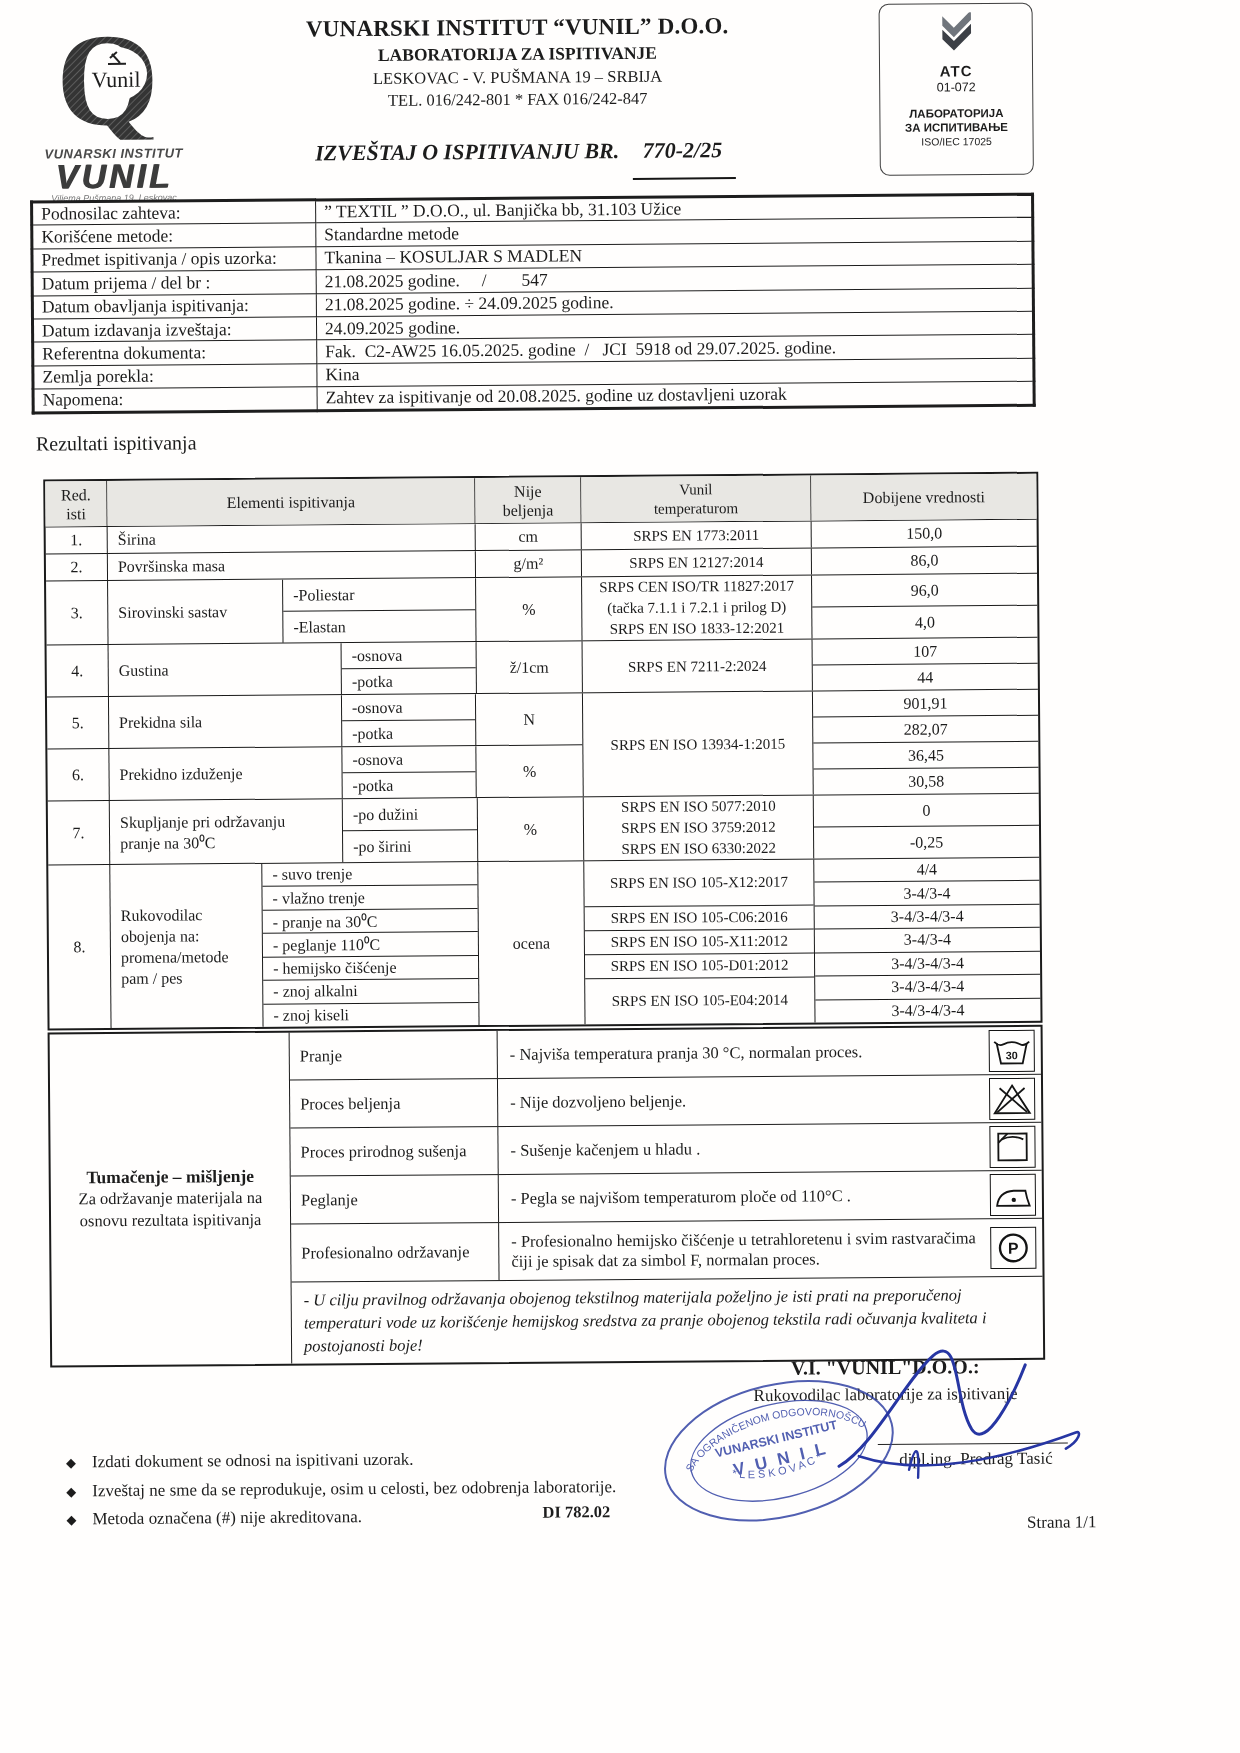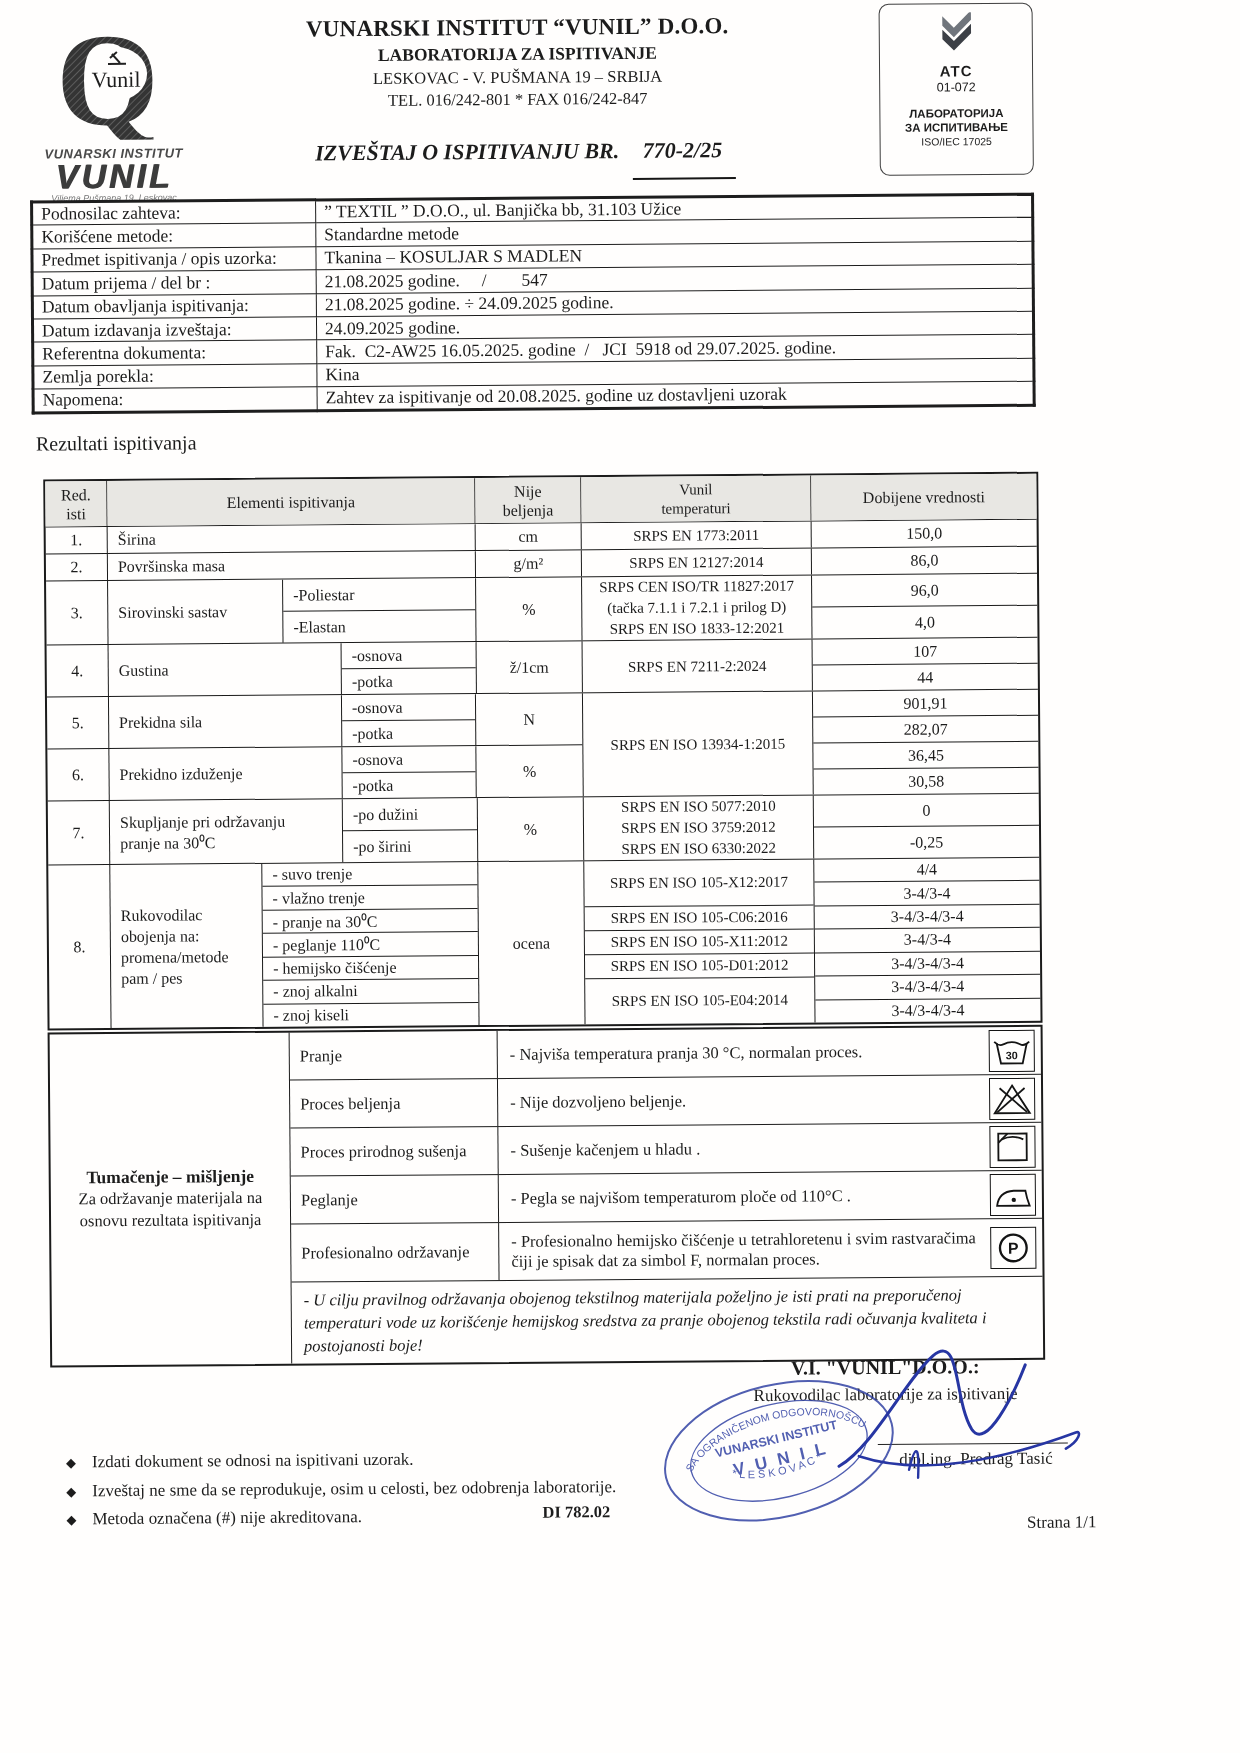--- a/index.html
+++ b/index.html
@@ -205,21 +205,21 @@
             <span>Red.</span>
             <span>isti</span>
           </div>
       <div class="c w-el hd">Elementi ispitivanja</div>
       <div class="c w-unit hd">
             <span>Nije</span>
             <span>beljenja</span>
           </div>
       <div class="c w-met hd">
             <span>Vunil</span>
-            <span>temperaturi</span>
+            <span>temperaturom</span>
           </div>
       <div class="c w-val hd last">Dobijene vrednosti</div>
     </div>
 
     <div class="rrow h1">
       <div class="c w-num">1.</div>
       <div class="c w-el" style="justify-content:flex-start;padding-left:10px;">Širina</div>
       <div class="c w-unit">cm</div>
       <div class="c w-met">SRPS EN 1773:2011</div>
       <div class="c w-val last">150,0</div>

